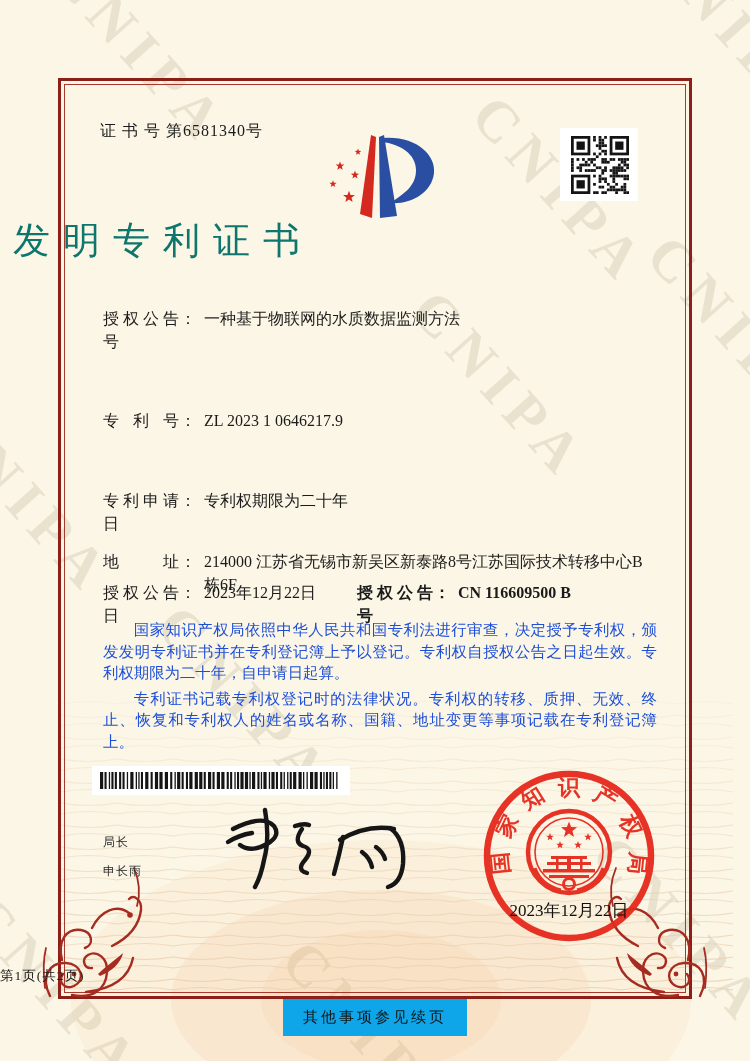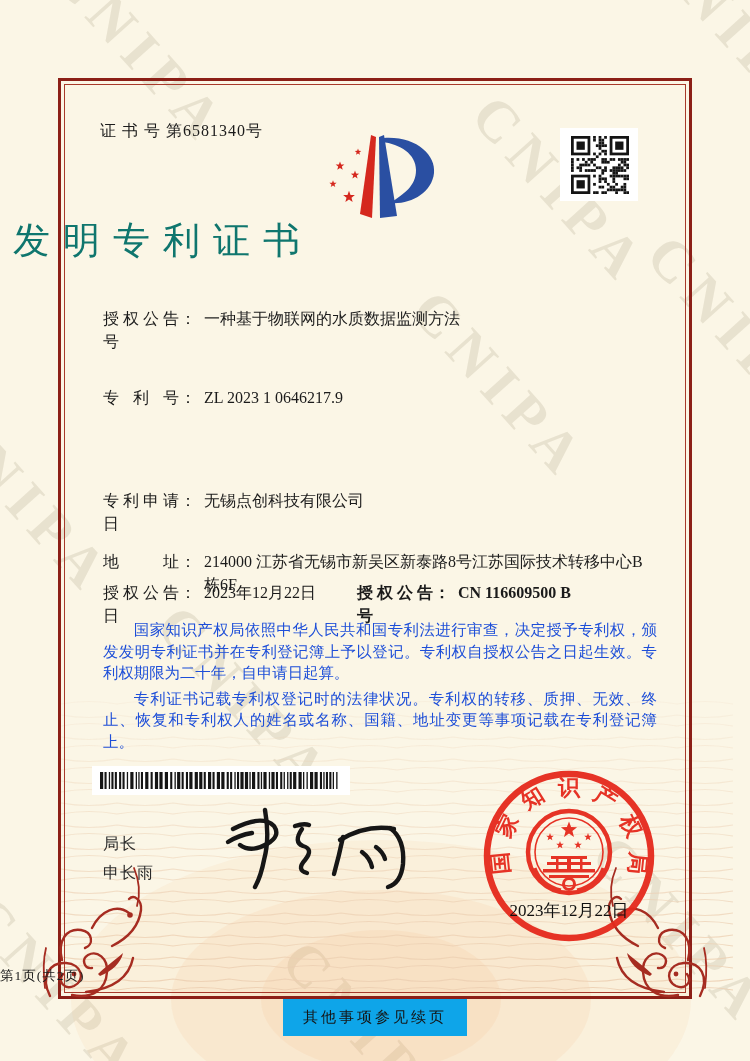--- a/index.html
+++ b/index.html
@@ -25,21 +25,21 @@
   .fcolon{display:inline-block;vertical-align:top;margin:0 8px 0 1px;}
   .fvalue{display:inline-block;vertical-align:top;}
   .fvalue.wrap{width:452px;}
   .fpair2{position:absolute;left:254px;top:0;font-weight:bold;}
   
   .paras{position:absolute;left:103px;top:619px;width:554px;font-size:15.4px;
       line-height:21.6px;text-align:justify;color:#1d4ed8;}
   .paras p{margin:0 0 4px 0;text-indent:2em;}
   
   .signer{position:absolute;left:103px;font-family:"Liberation Sans","DejaVu Sans",sans-serif;
-      font-size:16px;letter-spacing:1px;color:#2a2a2a;}
+      font-size:12px;letter-spacing:1px;color:#2a2a2a;}
   .barcode-pad{position:absolute;left:92px;top:766px;width:258px;height:29px;background:#fff;}
   .qr-pad{position:absolute;left:560px;top:128px;width:78px;height:73px;background:#fff;}
   
   .page-info{position:absolute;left:0;top:967px;width:750px;text-align:left;
       font-size:13.5px;letter-spacing:1px;}
   .cont-box{position:absolute;left:283px;top:999px;width:184px;height:37px;background:#0ea5e9;
       display:flex;align-items:center;justify-content:center;font-size:15px;letter-spacing:3px;
       color:#151515;}
   svg{position:absolute;overflow:visible;}
   .abs{position:absolute;}
@@ -275,25 +275,25 @@
       <rect x="16" y="20" width="1" height="1" fill="#141414"></rect>
       <rect x="19" y="20" width="1" height="1" fill="#141414"></rect>
       <rect x="20" y="20" width="1" height="1" fill="#141414"></rect>
     </svg>
 
   <div class="title">发明专利证书</div>
 
   <div class="frow" style="top:307px;">
     <span class="flabel">授权公告号</span><span class="fcolon">：</span><span class="fvalue">一种基于物联网的水质数据监测方法</span>
   </div>
-  <div class="frow" style="top:386px;text-decoration:underline;">
+  <div class="frow" style="top:409px;text-decoration:underline;">
     <span class="flabel">专利号</span><span class="fcolon">：</span><span class="fvalue">ZL 2023 1 0646217.9</span>
   </div>
   <div class="frow" style="top:489px;">
-    <span class="flabel">专利申请日</span><span class="fcolon">：</span><span class="fvalue">无锡点创科技有限公司</span>
+    <span class="flabel">专利申请日</span><span class="fcolon">：</span><span class="fvalue">专利权期限为二十年</span>
   </div>
   <div class="frow" style="top:550px;">
     <span class="flabel">地址</span><span class="fcolon">：</span><span class="fvalue wrap">214000 江苏省无锡市新吴区新泰路8号江苏国际技术转移中心B栋6F</span>
   </div>
   <div class="frow" style="top:581px;">
     <span class="flabel">授权公告日</span><span class="fcolon">：</span><span class="fvalue">2023年12月22日</span>
     <span class="fpair2">
       <span class="flabel">授权公告号</span><span class="fcolon">：</span><span class="fvalue">CN 116609500 B</span>
     </span>
   </div>

